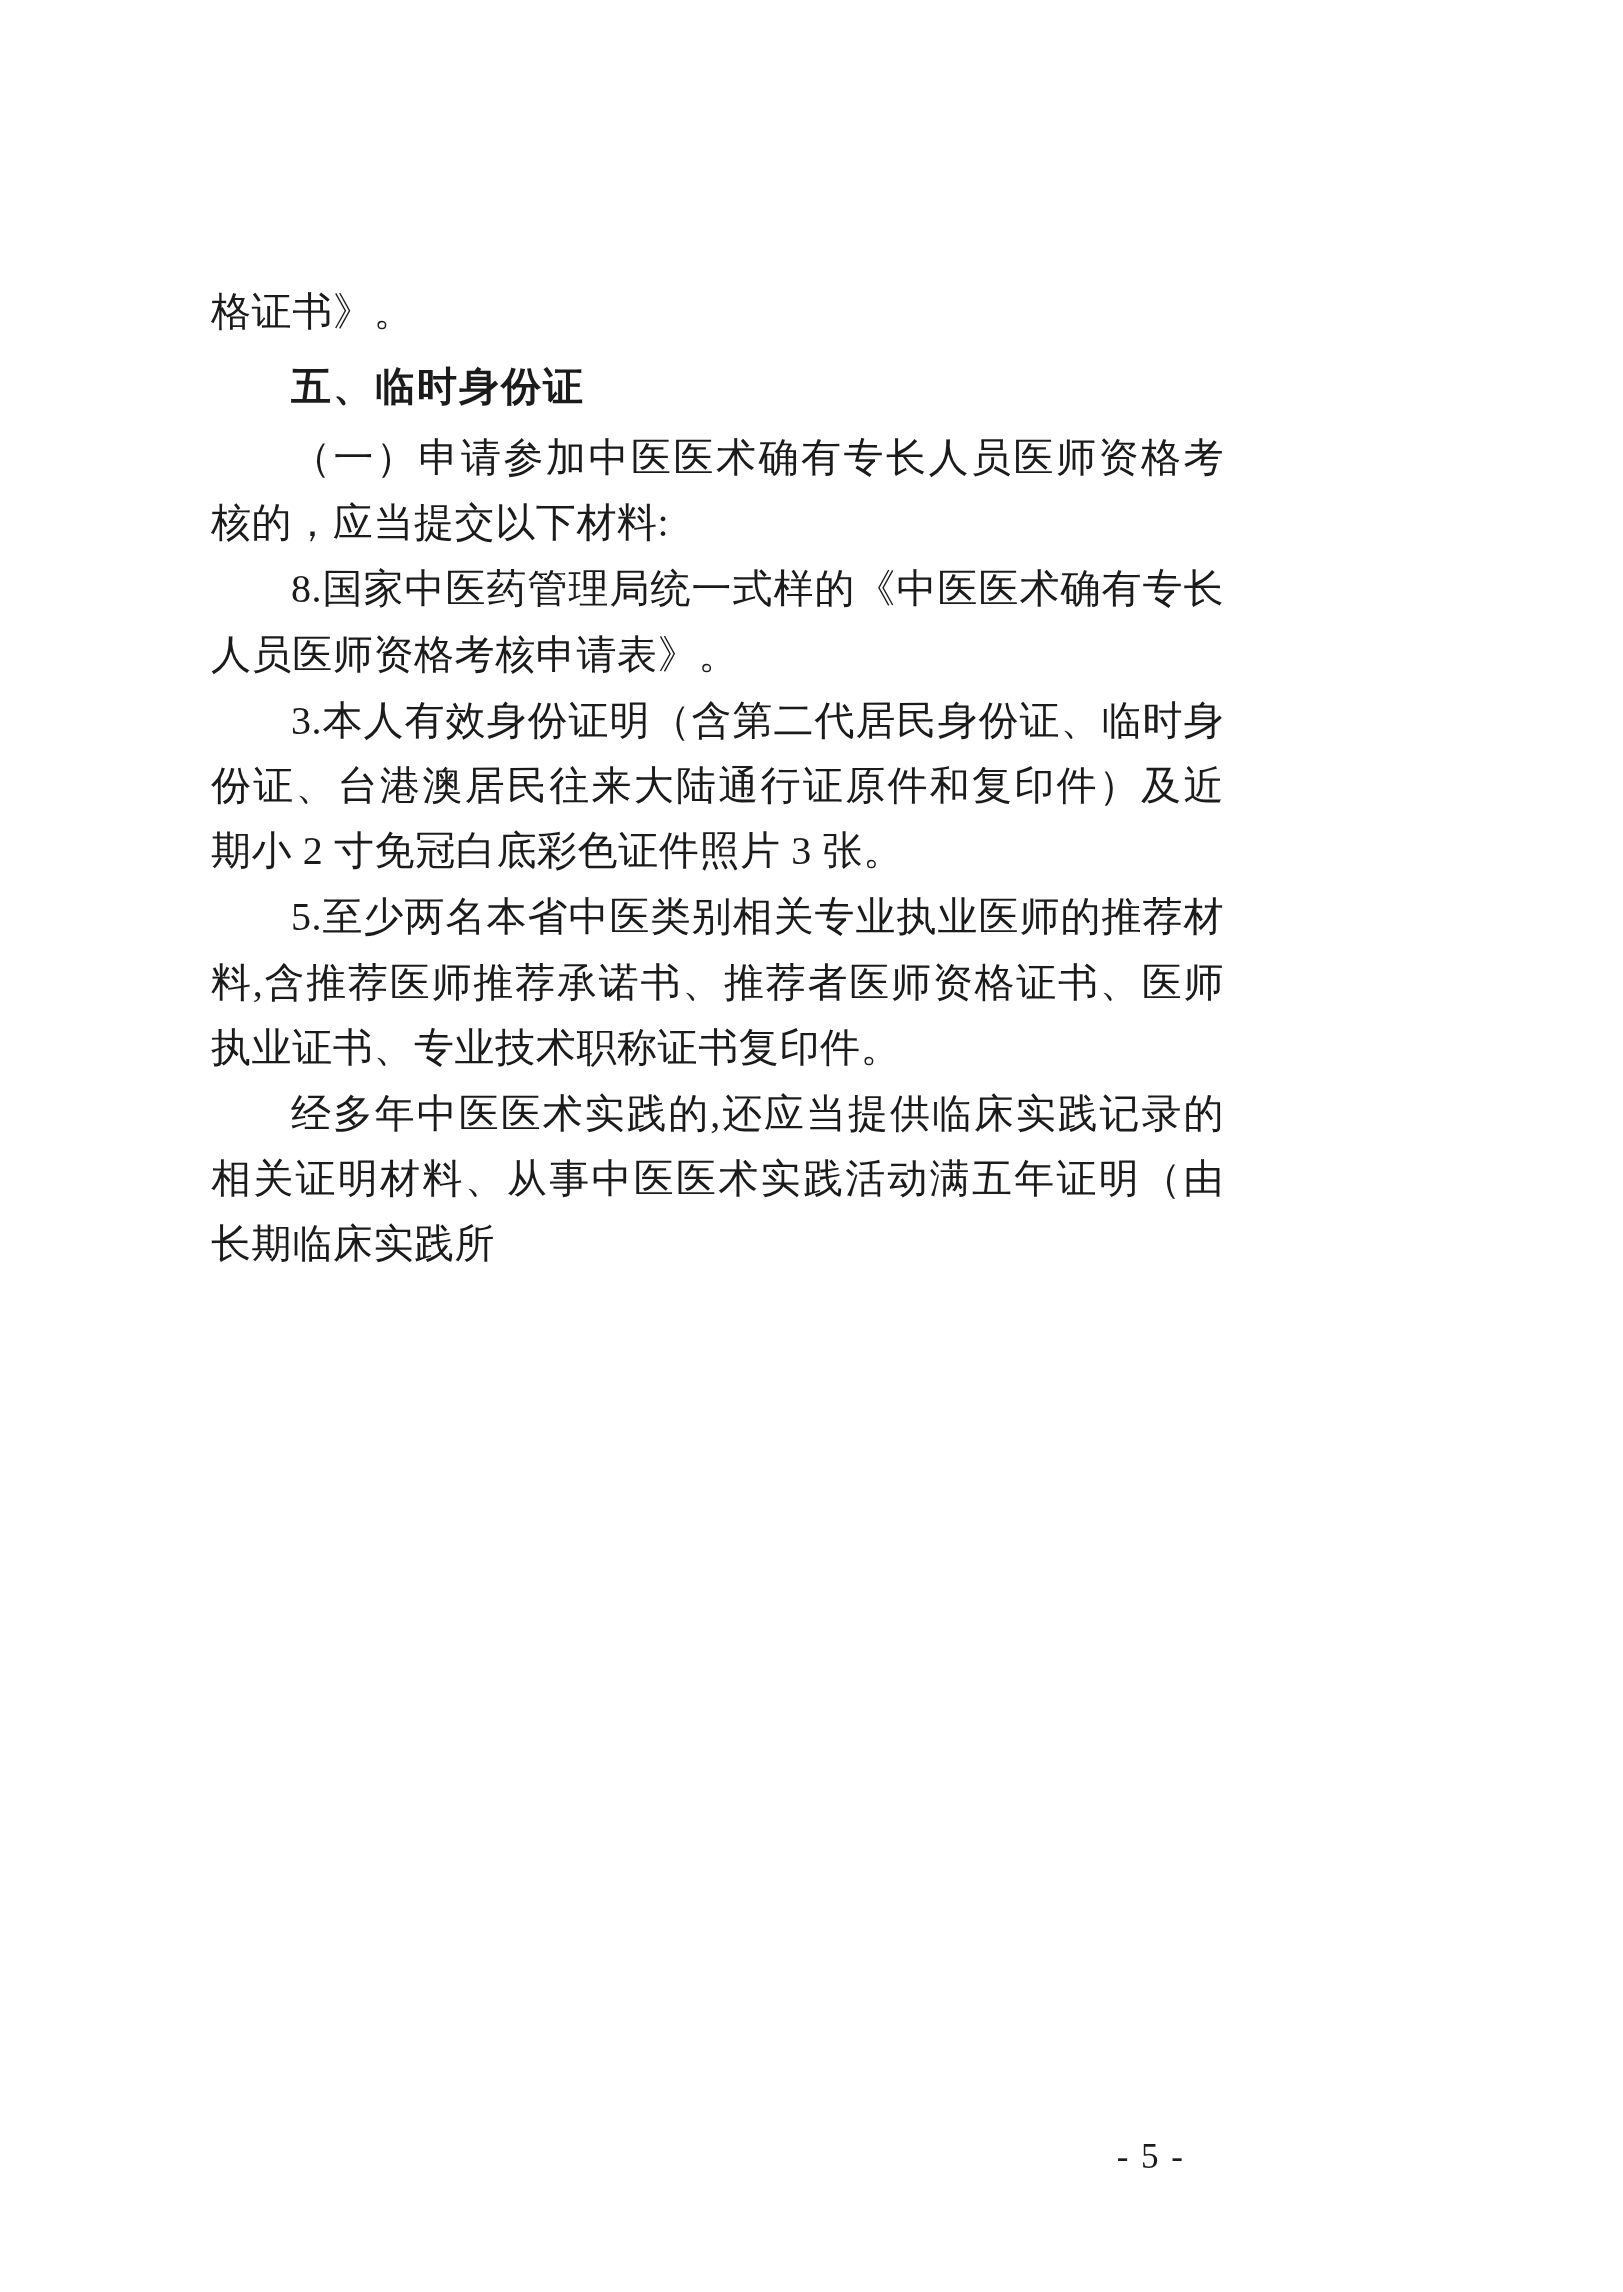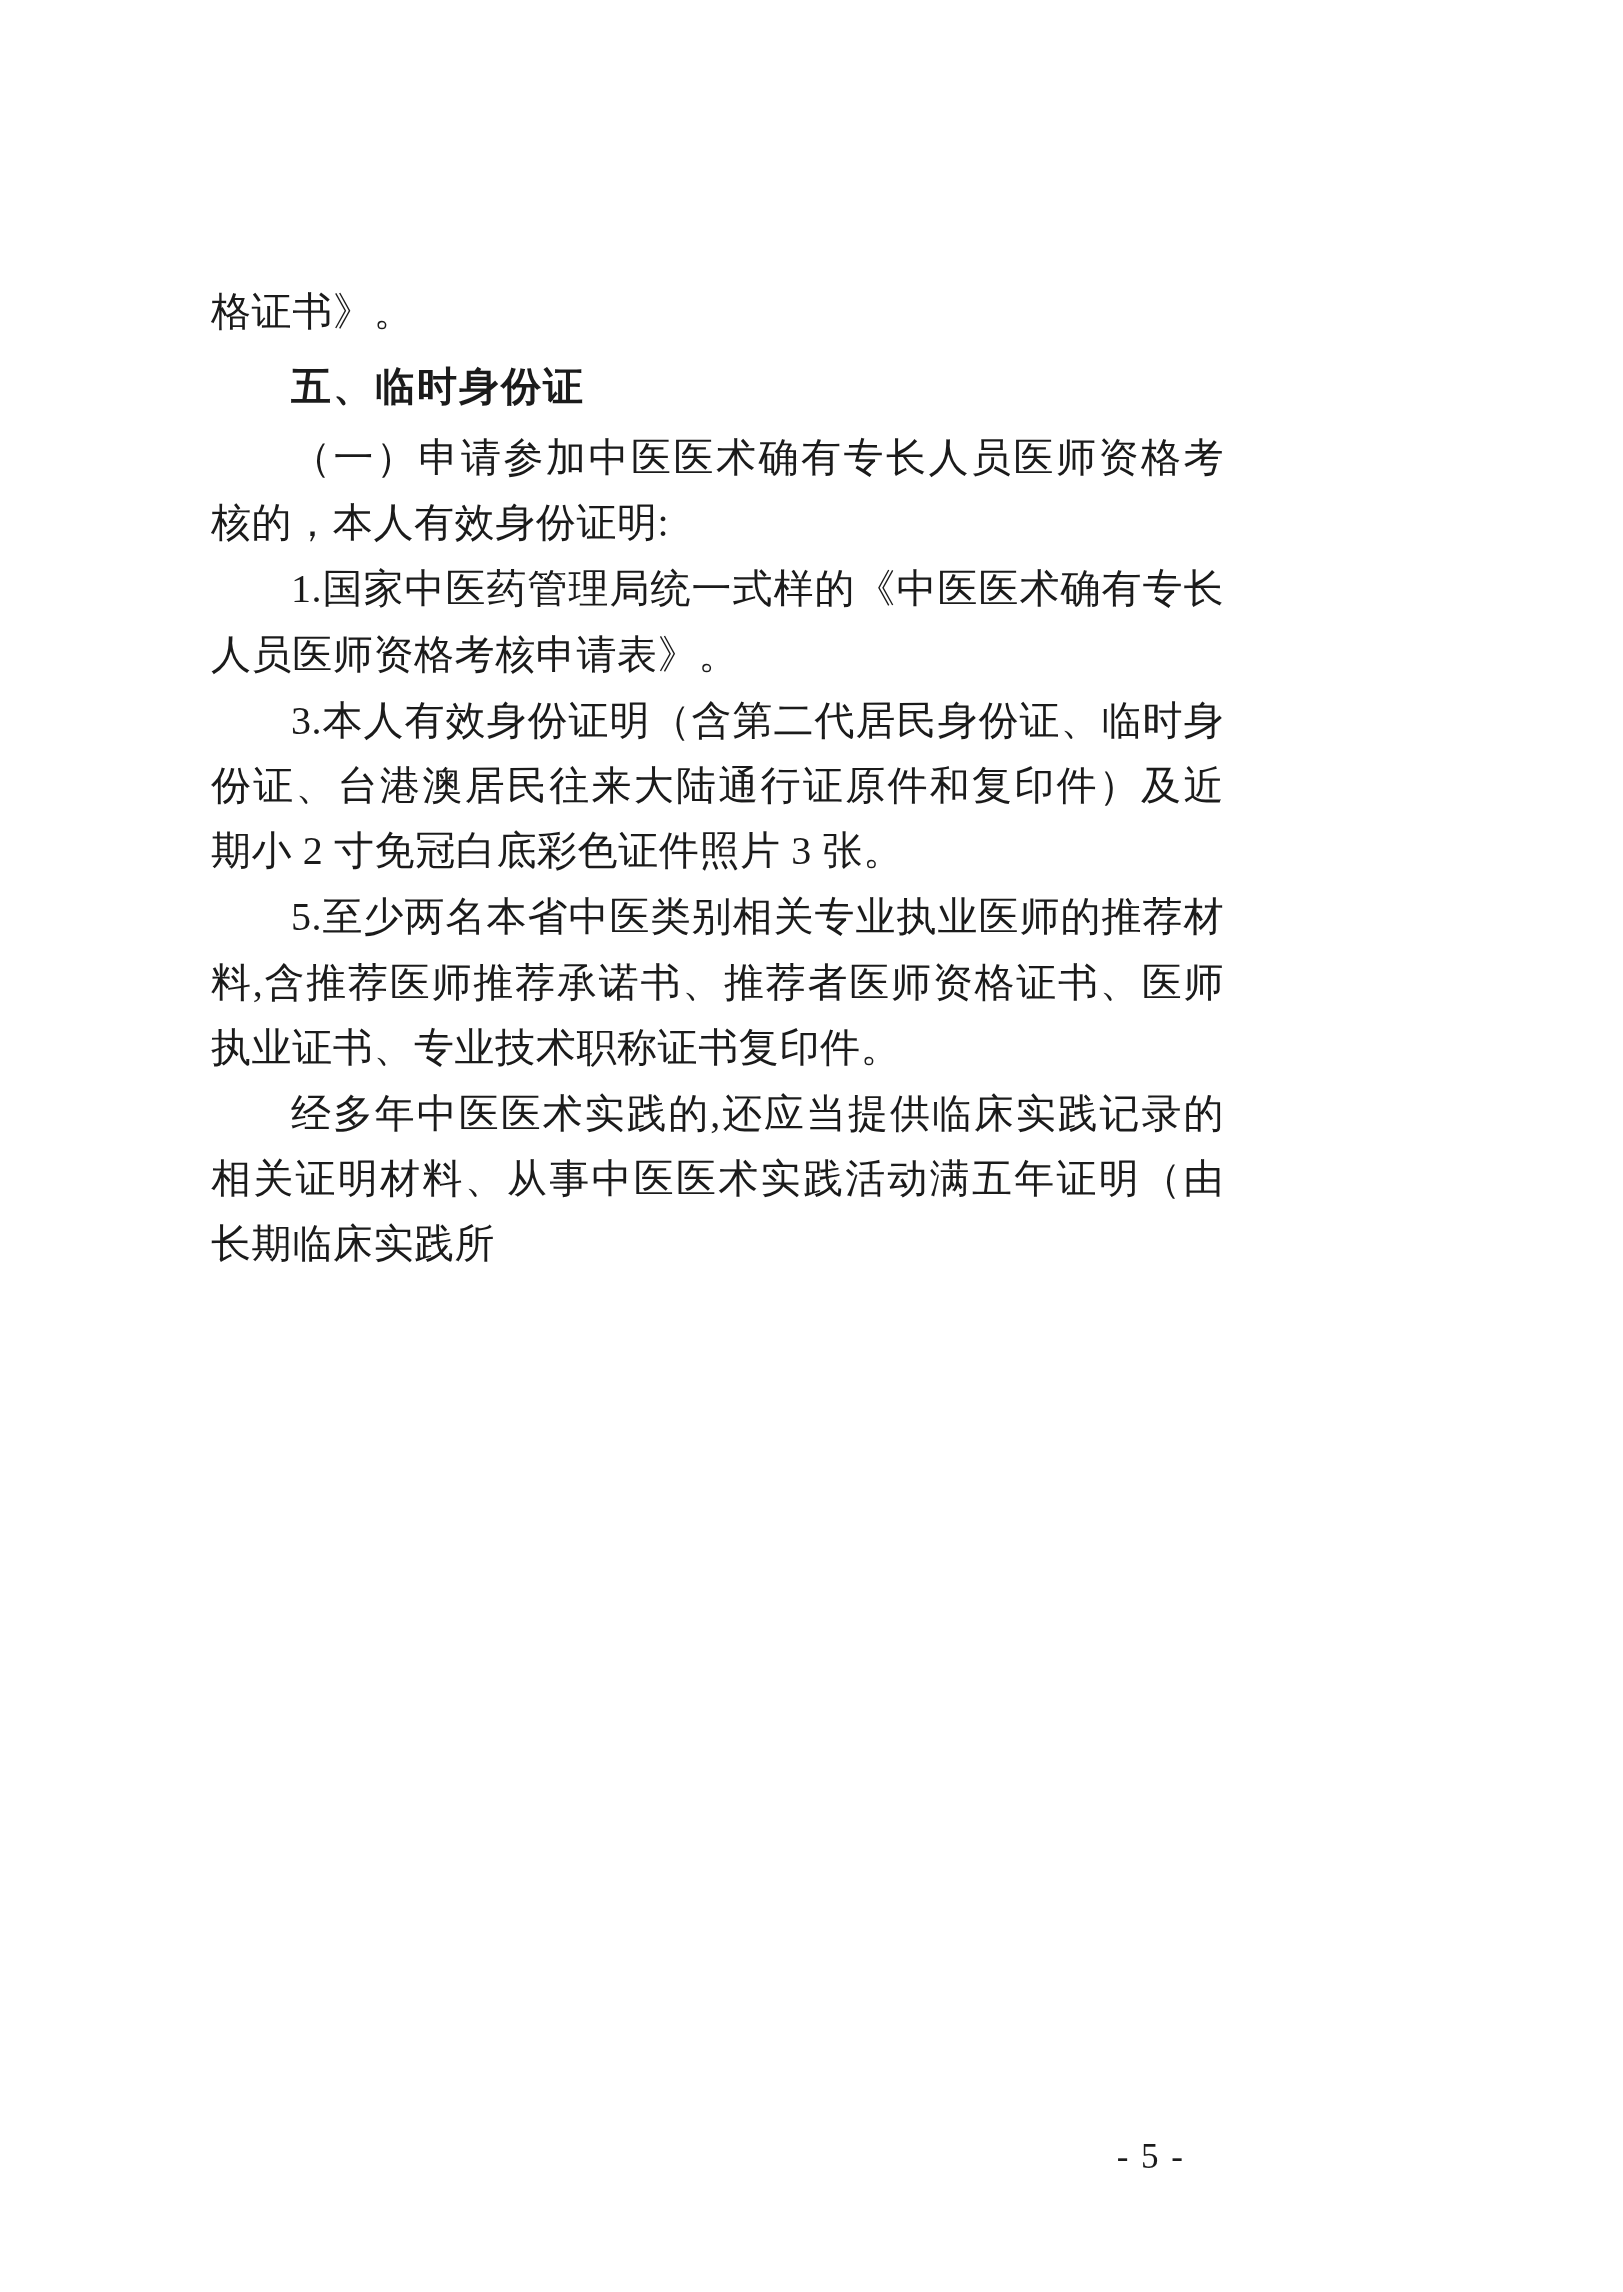--- a/index.html
+++ b/index.html
@@ -56,23 +56,23 @@
 <body>
 
 <div class="page">
 
   <div class="doc-body">
 
     <p class="para">格证书》。</p>
 
     <p class="heading">五、临时身份证</p>
 
-    <p class="para indent">（一）申请参加中医医术确有专长人员医师资格考核的，本人有效身份证明:</p>
+    <p class="para indent">（一）申请参加中医医术确有专长人员医师资格考核的，应当提交以下材料:</p>
 
-    <p class="para indent">1.国家中医药管理局统一式样的《中医医术确有专长人员医师资格考核申请表》。</p>
+    <p class="para indent">8.国家中医药管理局统一式样的《中医医术确有专长人员医师资格考核申请表》。</p>
 
 
     <p class="para indent">3.本人有效身份证明（含第二代居民身份证、临时身份证、台港澳居民往来大陆通行证原件和复印件）及近期小 2 寸免冠白底彩色证件照片 3 张。</p>
 
 
     <p class="para indent">5.至少两名本省中医类别相关专业执业医师的推荐材料,含推荐医师推荐承诺书、推荐者医师资格证书、医师执业证书、专业技术职称证书复印件。</p>
 
 
     <p class="para indent">经多年中医医术实践的,还应当提供临床实践记录的相关证明材料、从事中医医术实践活动满五年证明（由长期临床实践所</p>
 

